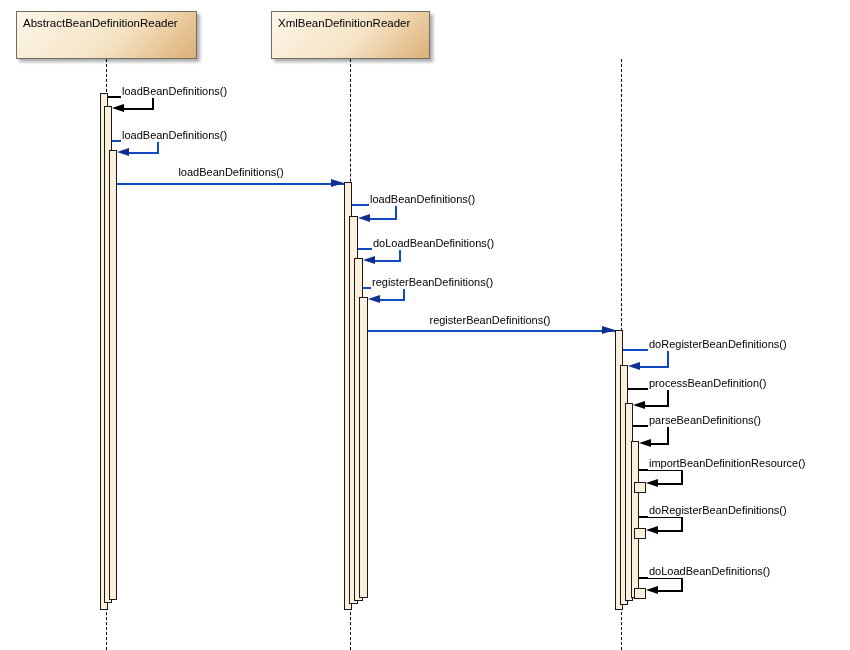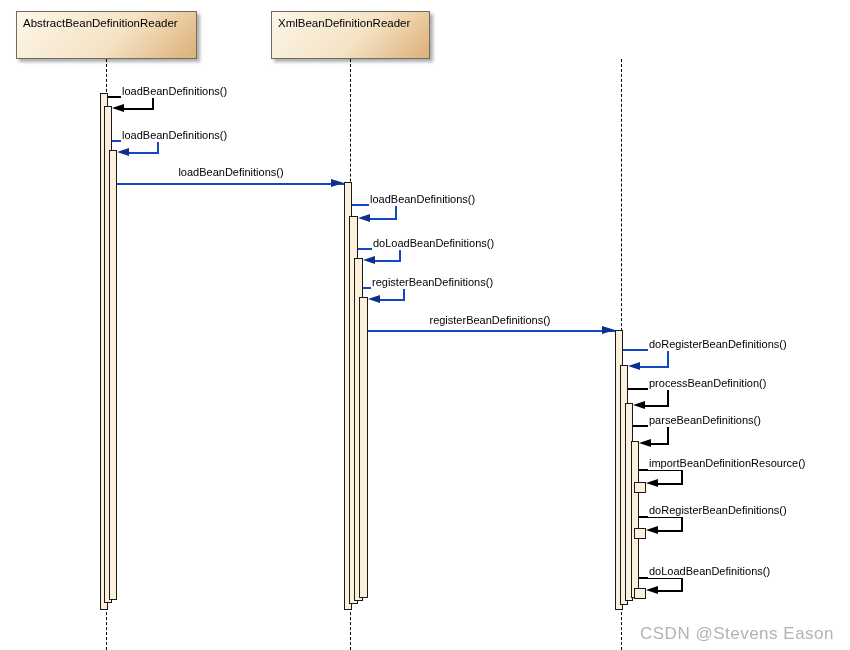--- a/index.html
+++ b/index.html
@@ -174,15 +174,14 @@
   </div>
 
   <div>
     <div class="msg-label" style="left:648px;top:565px;">doLoadBeanDefinitions()</div>
     <div class="hline black line" style="left:639px;top:577px;width:43.5px;"></div>
     <div class="vline black line" style="left:681px;top:577px;height:14.5px;"></div>
     <div class="hline black line" style="left:658px;top:590px;width:24.5px;"></div>
     <div class="arrow-left" style="left:646px;top:586.25px;"></div>
   </div>
 
-  <div class="watermark" style="left:640px;top:624px;">CSDN @Stevens Eason</div>
 
 </div>
 
 </body></html>

